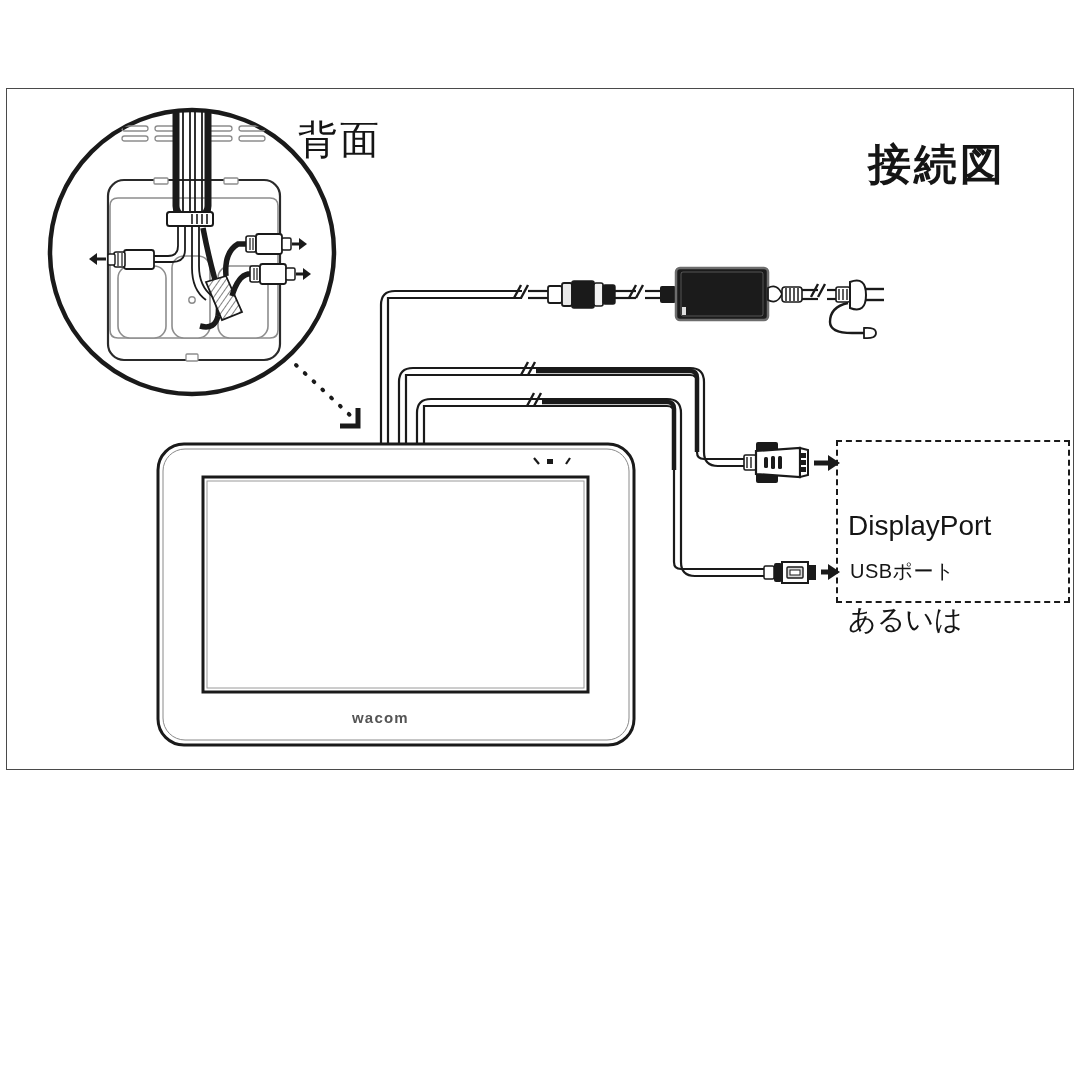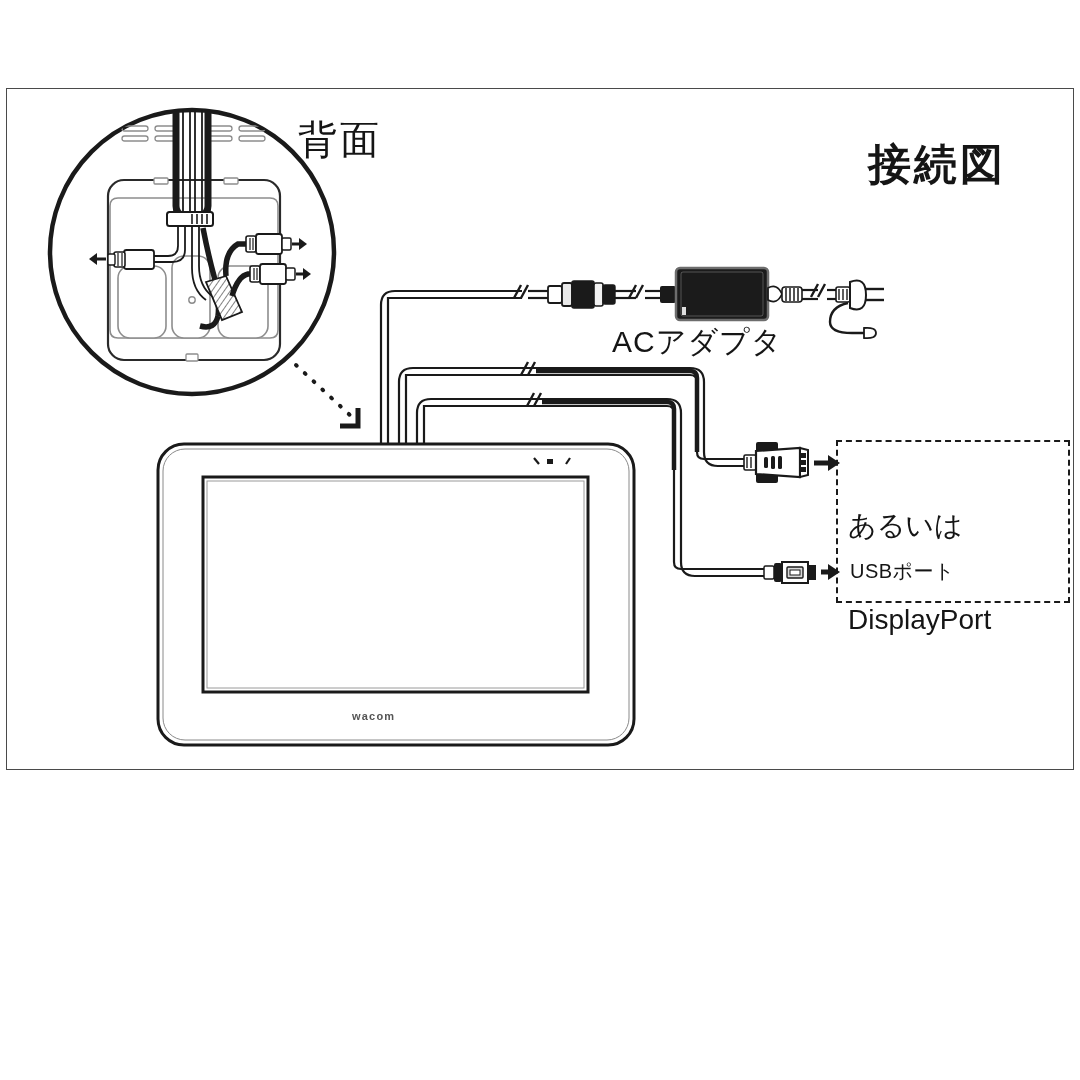--- a/index.html
+++ b/index.html
@@ -46,21 +46,21 @@
   #label-dp{
     left:848px;top:447px;
     font-size:28px;font-weight:400;letter-spacing:0px;
   }
   #label-usb{
     left:850px;top:560px;
     font-size:20px;font-weight:400;
   }
   #label-wacom{
     left:352px;top:710px;
-    font-size:11px;letter-spacing:1.2px;color:#555;
+    font-size:15px;letter-spacing:1.2px;color:#555;
     font-weight:600;
   }
   #dashed-box{
     position:absolute;
     left:836px;top:440px;
     width:234px;height:163px;
     border:2px dashed #1a1a1a;
     box-sizing:border-box;
   }
 </style>
@@ -356,25 +356,24 @@
     </g>
 
   </svg>
 
   <div id="dashed-box"></div>
 
   <div class="lbl" id="title-setsuzokuzu">接続図</div>
 
   <div class="lbl" id="label-haimen">背面</div>
 
-  <div class="lbl" id="label-ac">ACアダプタ</div>
 
 
   <div class="lbl" id="label-dp">
+    <div>DisplayPort</div>
     <div>あるいは</div>
-    <div>DisplayPort</div>
   </div>
 
   <div class="lbl" id="label-usb">USBポート</div>
 
   <div class="lbl" id="label-wacom">wacom</div>
 
 </div>
 
 </body></html>

